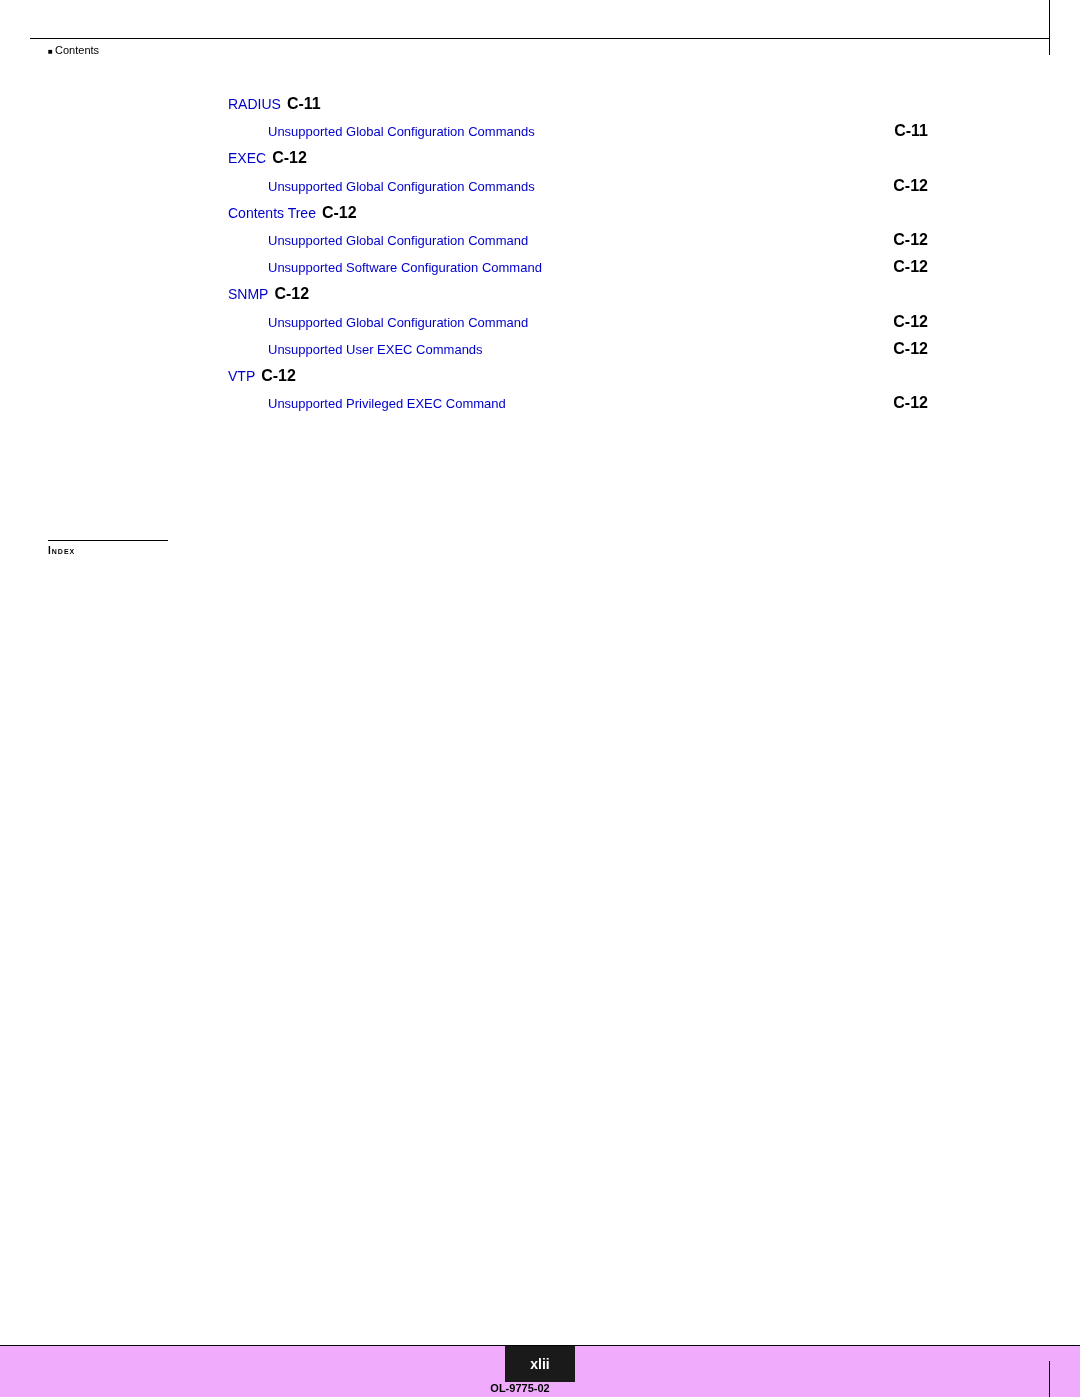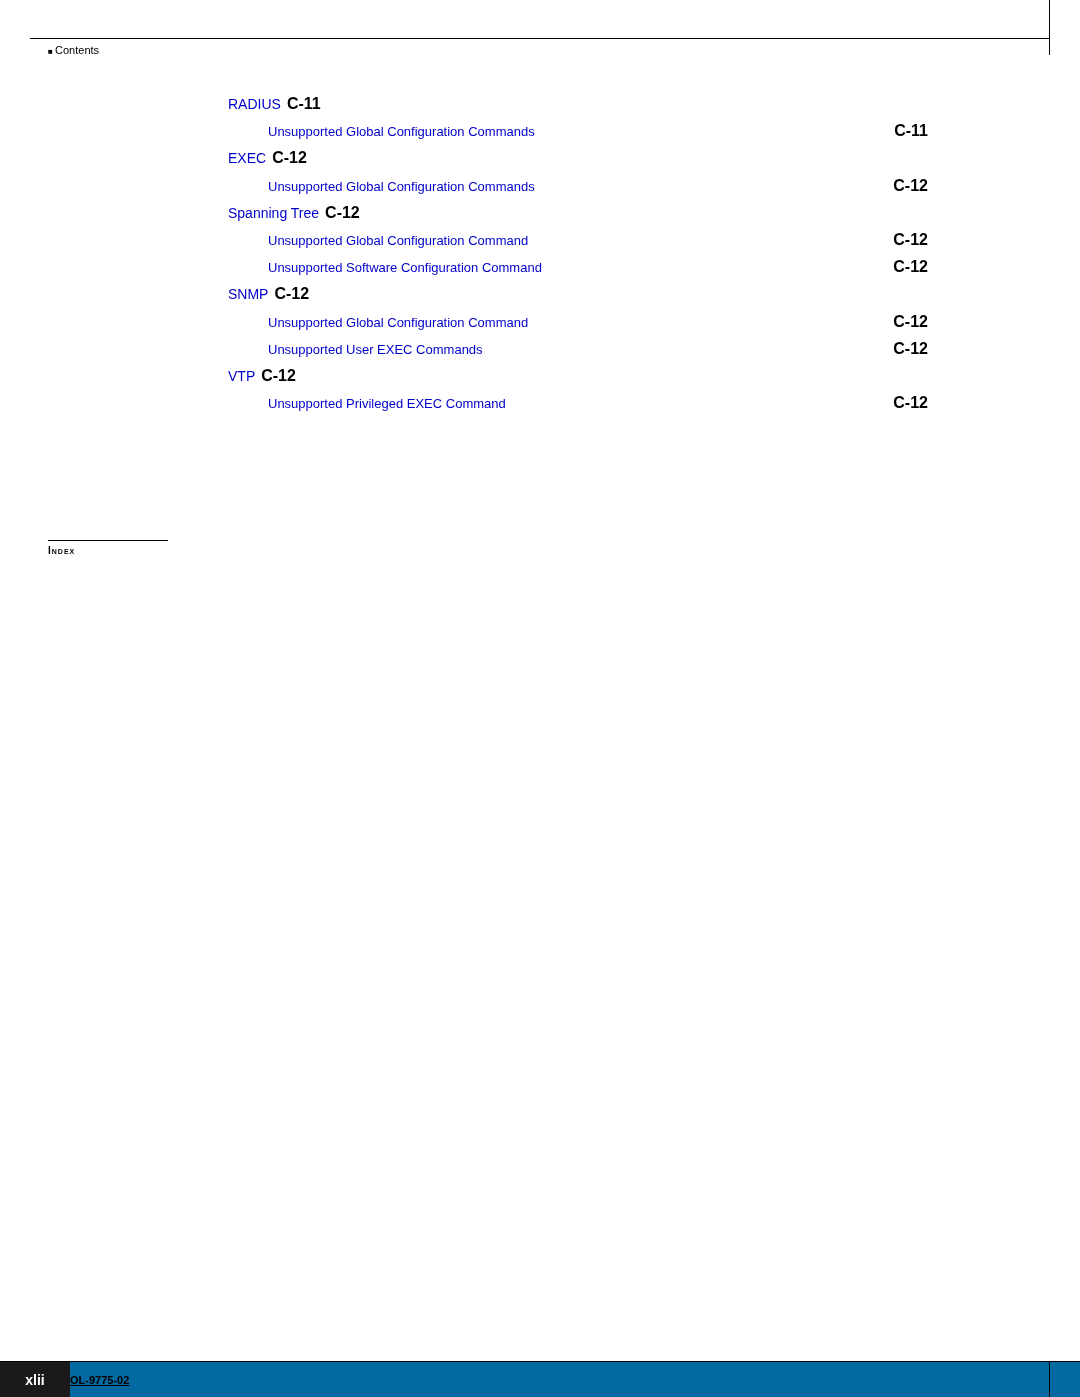--- a/index.html
+++ b/index.html
@@ -108,25 +108,26 @@
       font-weight: bold;
       letter-spacing: 1px;
       color: #000;
     }
     
     .bottom-bar {
       position: absolute;
       bottom: 0;
       left: 0;
       right: 0;
-      height: 36px;
-      background: #0369a1;
+      height: 52px;
+      background: #f0abfc;
       border-top: 1px solid #000;
       display: flex;
       align-items: center;
+      flex-direction: column;
     }
     .bottom-left-black {
       background: #1a1a1a;
       color: #fff;
       height: 36px;
       min-width: 70px;
       display: flex;
       align-items: center;
       justify-content: center;
       padding: 0 14px;
@@ -140,21 +141,20 @@
       font-weight: bold;
       color: #000;
     }
     .bottom-right {
       font-size: 11px;
       font-weight: bold;
       color: #000;
       padding-right: 40px;
       display: flex;
       align-items: flex-start;
-      text-decoration: underline;
     }
     .bottom-right-line {
       position: absolute;
       bottom: 0;
       right: 30px;
       width: 1px;
       height: 36px;
       background: #000;
     }
   </style>
@@ -198,21 +198,21 @@
         <a class="toc-link" href="#">
           <span>Unsupported Global Configuration Commands</span>
         </a>
         <span class="page-num">C-12</span>
       </div>
     </div>
 
     <div class="toc-entry">
       <div class="toc-section">
         <a class="toc-section-link" href="#">
-          <span>Spanning Tree</span>
+          <span>Contents Tree</span>
         </a>
         <span class="page-num">C-12</span>
       </div>
       <div class="toc-sub">
         <a class="toc-link" href="#">
           <span>Unsupported Global Configuration Command</span>
         </a>
         <span class="page-num">C-12</span>
       </div>
       <div class="toc-sub">

